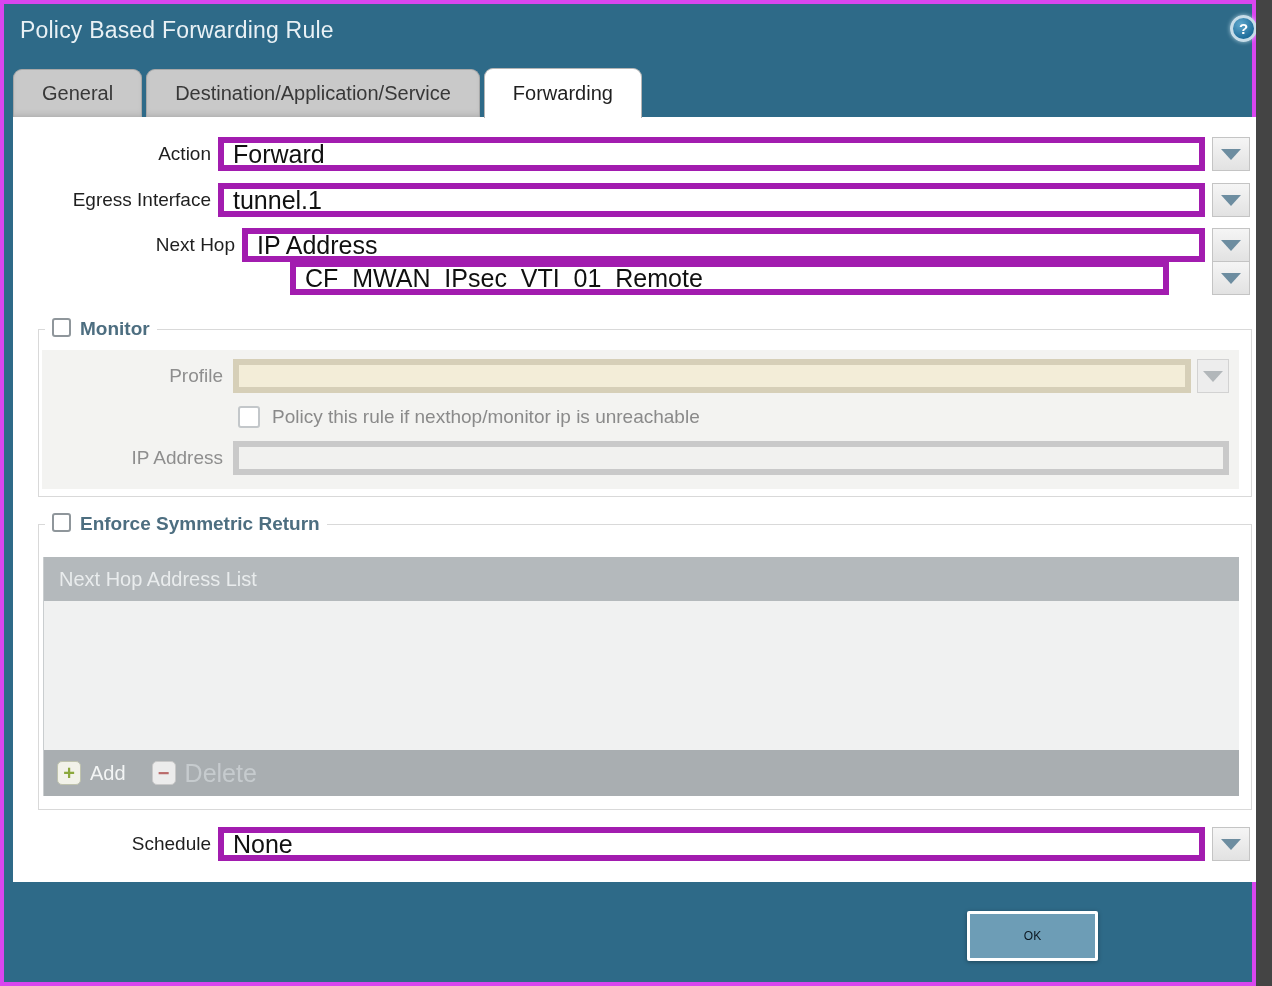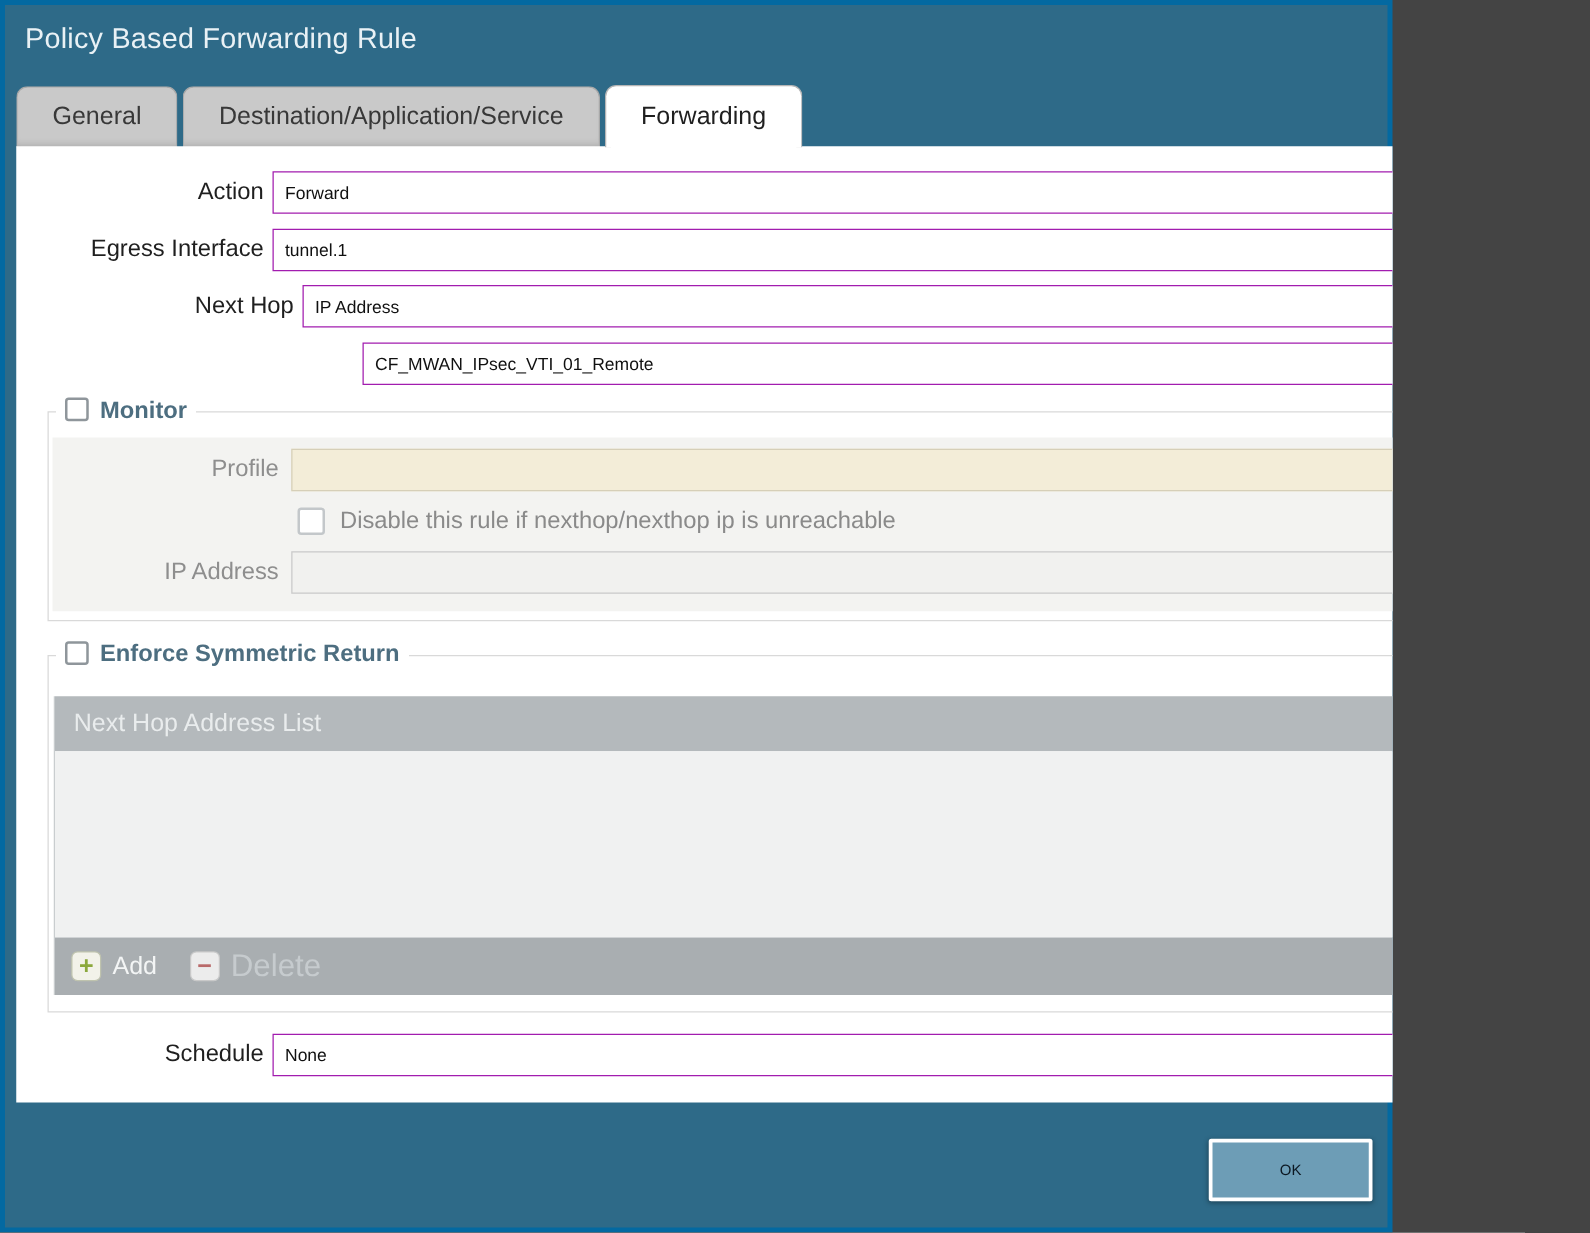--- a/index.html
+++ b/index.html
@@ -1,22 +1,22 @@
 <!DOCTYPE html>
 <html><head>
 <meta charset="utf-8">
 <style>
   * { box-sizing: border-box; margin: 0; padding: 0; }
   html,body { background:#444; }
   body { font-family: "Liberation Sans", sans-serif; }
 
   .dialog {
     position: relative;
-    width: 1114px; height: 986px;
-    background: #0369a1;
+    width: 1256px; height: 986px;
+    background: #d946ef;
     overflow: hidden;
   }
   .dialog-bg {
     position: absolute; inset: 4px;
     background: #2e6a88;
   }
 
   
   .title {
     position: absolute; left: 20px; top: 17px;
@@ -70,22 +70,22 @@
     padding-right: 11px;
   }
   .form-row .lbl {
     width: 198px; text-align: right;
     font-size: 19px; color: #1f1f1f;
     flex: none; padding-right: 0;
   }
   .form-row .gap { width: 7px; flex: none; }
   .field {
     flex: 1; height: 34px;
-    border: 1px solid #a21caf; background: #fff;
-    font-size: 14px; color: #101010;
+    border: 6px solid #a21caf; background: #fff;
+    font-size: 25px; color: #101010;
     display: flex; align-items: center; padding-left: 9px;
     white-space: nowrap; overflow: hidden;
   }
   .dd-btn {
     flex: none; width: 38px; height: 34px; margin-left: 7px;
     background: linear-gradient(#f5f5f5, #e2e2e2);
     border: 1px solid #c4c4c4;
     display: flex; align-items: center; justify-content: center;
     cursor: pointer;
   }
@@ -94,21 +94,21 @@
     border-left: 10px solid transparent;
     border-right: 10px solid transparent;
     border-top: 11px solid #6d8da0;
   }
   .dd-btn.disabled { background: #ededed; border-color: #d2d2d2; cursor: default; }
   .dd-btn.disabled .arrow { border-top-color: #b2b7ba; }
 
   .row-action   { top: 20px;  }
   .row-egress   { top: 66px;  }
   .row-nexthop  { top: 111px; padding-left: 24px; }
-  .row-nhaddr   { top: 157px; gap: 36px; }
+  .row-nhaddr   { top: 144px; gap: 36px; }
   .row-schedule { top: 710px; }
 
   
   .cb {
     width: 19px; height: 19px; flex: none;
     border: 2px solid #8f969b; border-radius: 3px;
     background: #fff; cursor: pointer;
   }
   .cb.light { border-color: #c3c7ca; width: 22px; height: 22px; border-width: 2px; cursor: default; }
 
@@ -246,21 +246,21 @@
         <div class="m-row m-profile">
           <div class="lbl">Profile</div>
           <div class="gap"></div>
           <div class="field cream"></div>
           <div class="dd-btn sm disabled">
               <span class="arrow"></span>
             </div>
         </div>
         <div class="m-row m-disable">
           <span class="cb light"></span>
-          <span class="dis-text">Disable this rule if nexthop/nexthop ip is unreachable</span>
+          <span class="dis-text">Policy this rule if nexthop/monitor ip is unreachable</span>
         </div>
         <div class="m-row m-ip">
           <div class="lbl">IP Address</div>
           <div class="gap"></div>
           <div class="field disabled"></div>
         </div>
       </div>
     </fieldset>
 
     <fieldset class="fs-esr">

